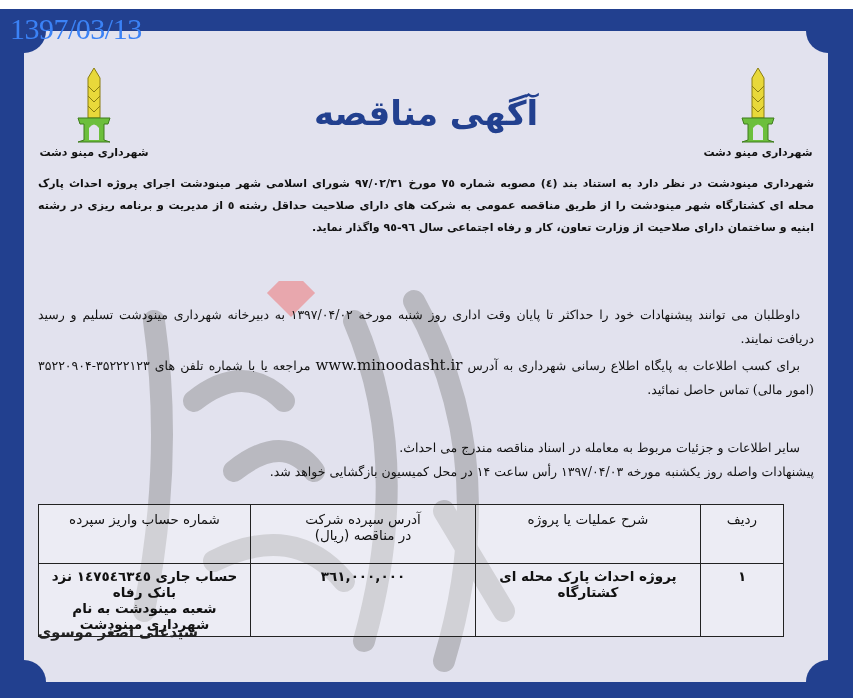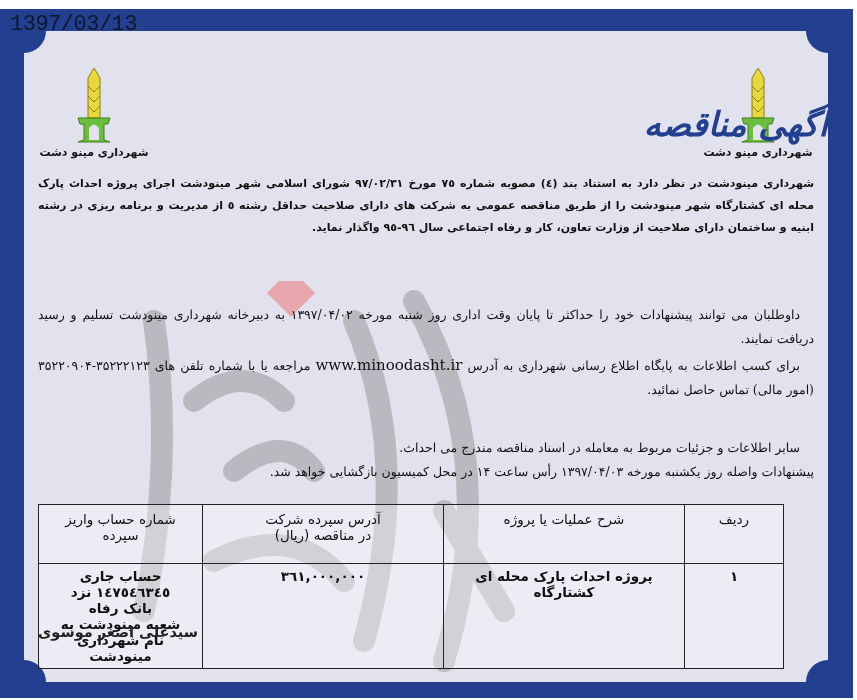--- a/index.html
+++ b/index.html
@@ -5,42 +5,42 @@
   html, body { margin:0; padding:0; }
   body { width:857px; height:700px; background:#ffffff; position:relative; overflow:hidden; font-family:"DejaVu Sans", sans-serif; }
   .frame { position:absolute; left:0; top:9px; width:853px; height:689px; background:#22408f; }
   .panel { position:absolute; left:24px; top:22px; width:804px; height:651px; background:#e2e2ee; overflow:hidden; }
   .corner { position:absolute; width:44px; height:44px; border-radius:50%; background:#22408f; }
   .c-tl { left:-22px; top:-22px; }
   .c-tr { right:-22px; top:-22px; }
   .c-bl { left:-22px; bottom:-22px; }
   .c-br { right:-22px; bottom:-22px; }
 
-  .stamp { position:absolute; left:10px; top:14px; font-family:Liberation Mono, monospace; font-size:22px; color:#0f172a; letter-spacing:-0.5px; line-height:1; z-index:10; }
+  .stamp { position:absolute; left:10px; top:14px; font-family:Liberation Serif, serif; font-size:30px; color:#3b82f6; letter-spacing:-0.5px; line-height:1; z-index:10; }
 
   .watermark { position:absolute; left:90px; top:250px; width:420px; height:400px; z-index:0; pointer-events:none; }
 
   .logo { position:absolute; top:35px; width:140px; text-align:center; z-index:2; }
   .logo-left { left:0px; }
   .logo-right { right:0px; }
   .logo svg { display:block; margin:0 auto; }
   .logo-caption { font-family:"DejaVu Sans", sans-serif; font-weight:bold; font-size:11px; color:#111; margin-top:2px; direction:rtl; }
 
-  .title { position:absolute; left:0; right:0; top:73px; font-family:"DejaVu Sans", sans-serif; font-weight:bold; font-size:34px; color:#22408f; direction:rtl; z-index:2;font-style:italic; }
+  .title { position:absolute; left:0; right:0; top:62px; text-align:center; font-family:"DejaVu Sans", sans-serif; font-weight:bold; font-size:34px; color:#22408f; direction:rtl; z-index:2; }
 
   .text { position:absolute; direction:rtl; text-align:justify; color:#111; z-index:2; }
   .lead { left:14px; right:14px; top:142px; font-family:"DejaVu Sans", sans-serif; font-weight:bold; font-size:11px; line-height:22px; }
   .para { font-family:"DejaVu Serif", serif; font-size:12.5px; line-height:24px; }
   .p1 { left:14px; right:14px; top:272px; }
   .p2 { left:14px; right:14px; top:322px; }
   .p3 { left:14px; right:14px; top:405px; }
   .para p { margin:0; text-indent:14px; }
 
   table.tender { position:absolute; left:14px; top:473px; width:746px; border-collapse:collapse; direction:rtl; z-index:2; background:rgba(255,255,255,0.35); }
-  table.tender th, table.tender td { border:1.5px solid #222; font-family:"DejaVu Sans", sans-serif; font-size:13.5px; color:#111; vertical-align:top; text-align:center; padding:4px 20px; }
+  table.tender th, table.tender td { border:1.5px solid #222; font-family:"DejaVu Sans", sans-serif; font-size:13.5px; color:#111; vertical-align:top; text-align:center; padding:4px 12px; }
   table.tender th { font-weight:normal; height:48px; padding-top:6px; }
   table.tender td { font-weight:bold; height:46px; }
   .col-row { width:58px; }
   .col-desc { width:200px; }
   .col-amount { width:200px; }
 
   .signature { position:absolute; left:14px; top:590px; direction:rtl; text-align:right; font-family:"DejaVu Sans", sans-serif; font-weight:bold; font-size:14.5px; line-height:23px; color:#222; z-index:2; }
 </style>
 </head>
 <body>

